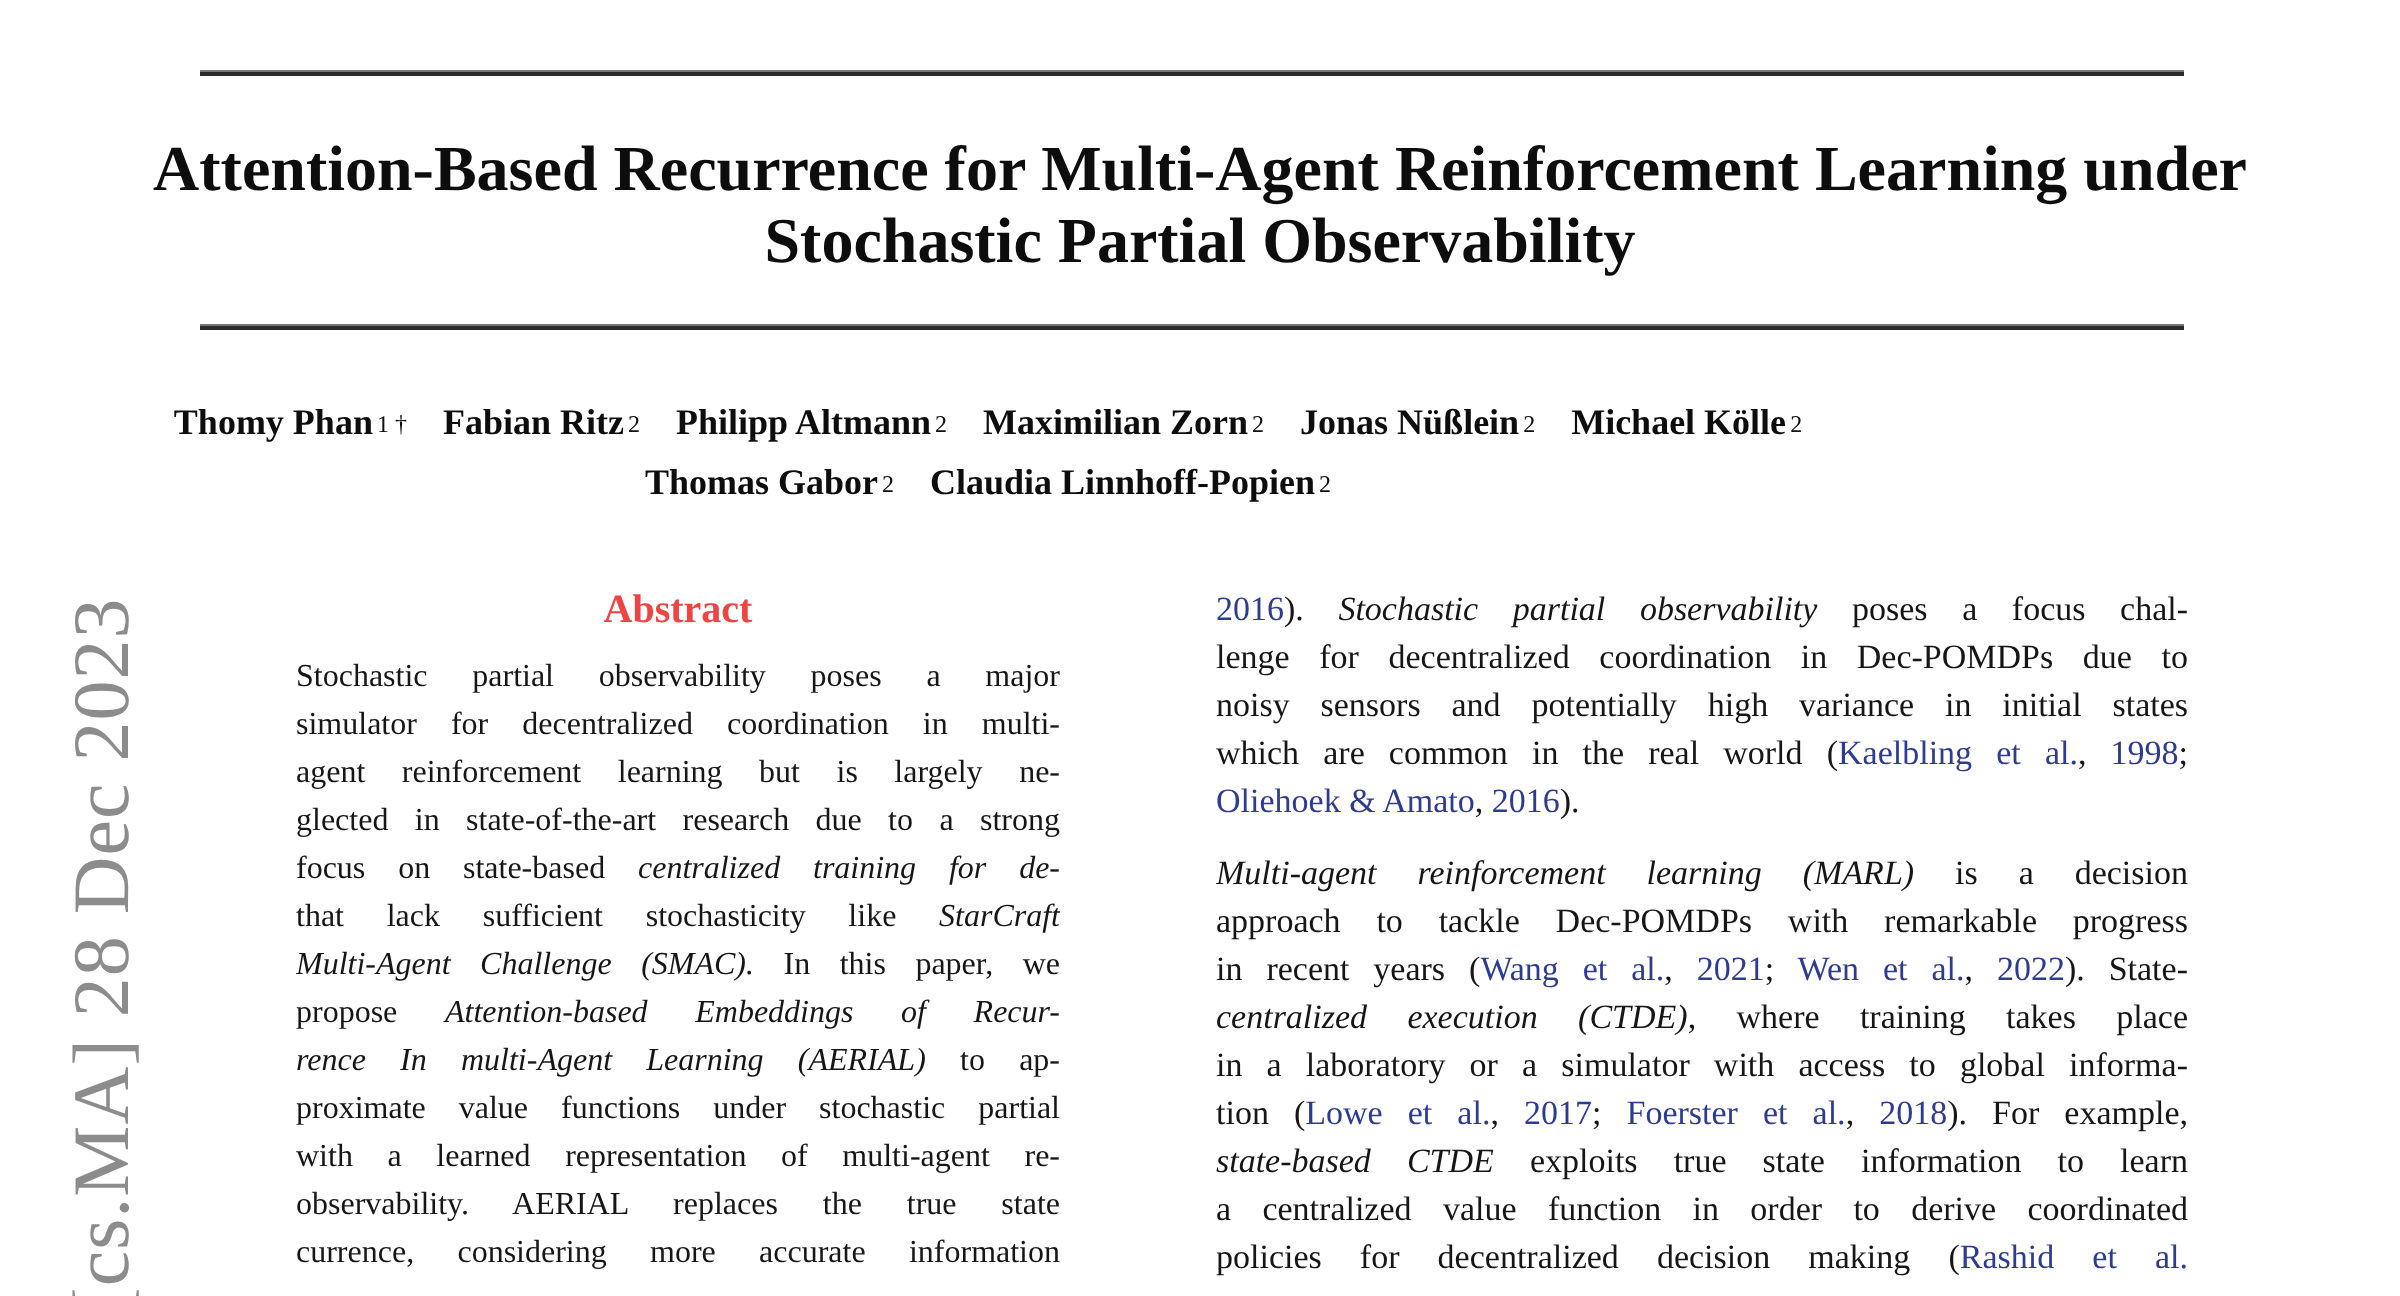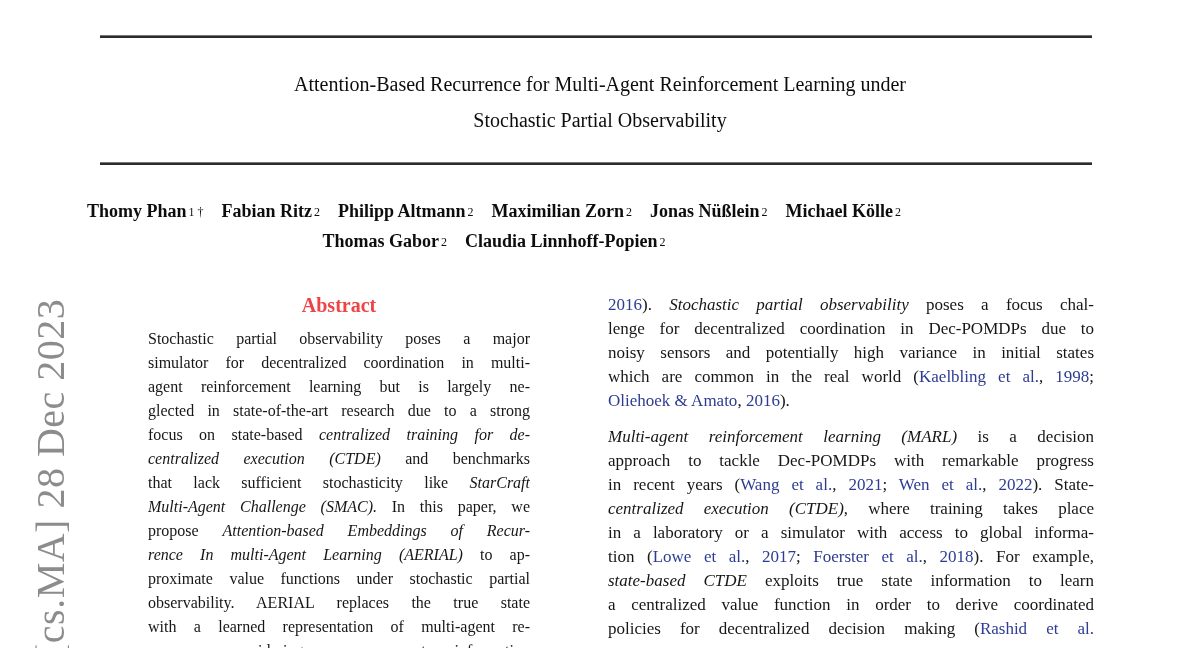--- a/index.html
+++ b/index.html
@@ -23,22 +23,22 @@
     position: absolute; left: 100px; width: 992px; height: 3px;
     background: var(--rule-ink);
     border-top: 1px solid #777;
   }
   .rule-top { top: 35px; }
   .rule-mid { top: 162px; }
 
   .title-block {
     position: absolute; top: 66px; left: 0; width: 1200px;
     text-align: center;
-    font-weight: normal;
-    font-size: 20px;
+    font-weight: bold;
+    font-size: 32px;
     line-height: 36px;
     color: #0d0d0d;
   }
 
   .authors-block {
     position: absolute; top: 197px; left: 0; width: 988px;
     text-align: center;
     font-size: 18px;
     font-weight: bold;
     line-height: 28px;
@@ -111,28 +111,27 @@
   <div class="arxiv-stamp">[cs.MA] 28 Dec 2023</div>
 
   <div class="col-left">
     <div class="abstract-heading">Abstract</div>
     <div class="abstract-body">
         <div class="tline"><span>Stochastic partial observability poses a major</span></div>
         <div class="tline"><span>simulator for decentralized coordination in multi-</span></div>
         <div class="tline"><span>agent reinforcement learning but is largely ne-</span></div>
         <div class="tline"><span>glected in state-of-the-art research due to a strong</span></div>
         <div class="tline"><span>focus on state-based </span><span class="it">centralized training for de-</span></div>
-        <div class="tline"><span class="it">centralized execution (CTDE)</span><span> and benchmarks</span></div>
         <div class="tline"><span>that lack sufficient stochasticity like </span><span class="it">StarCraft</span></div>
         <div class="tline"><span class="it">Multi-Agent Challenge (SMAC).</span><span> In this paper, we</span></div>
         <div class="tline"><span>propose </span><span class="it">Attention-based Embeddings of Recur-</span></div>
         <div class="tline"><span class="it">rence In multi-Agent Learning (AERIAL)</span><span> to ap-</span></div>
         <div class="tline"><span>proximate value functions under stochastic partial</span></div>
+        <div class="tline"><span>with a learned representation of multi-agent re-</span></div>
         <div class="tline"><span>observability. AERIAL replaces the true state</span></div>
-        <div class="tline"><span>with a learned representation of multi-agent re-</span></div>
         <div class="tline"><span>currence, considering more accurate information</span></div>
       </div>
   </div>
 
   <div class="col-right">
     <div class="para">
         <div class="tline"><span class="cite">2016</span><span>). </span><span class="it">Stochastic partial observability</span><span> poses a focus chal-</span></div>
         <div class="tline"><span>lenge for decentralized coordination in Dec-POMDPs due to</span></div>
         <div class="tline"><span>noisy sensors and potentially high variance in initial states</span></div>
         <div class="tline"><span>which are common in the real world (</span><span class="cite">Kaelbling et al.</span><span>, </span><span class="cite">1998</span><span>;</span></div>

